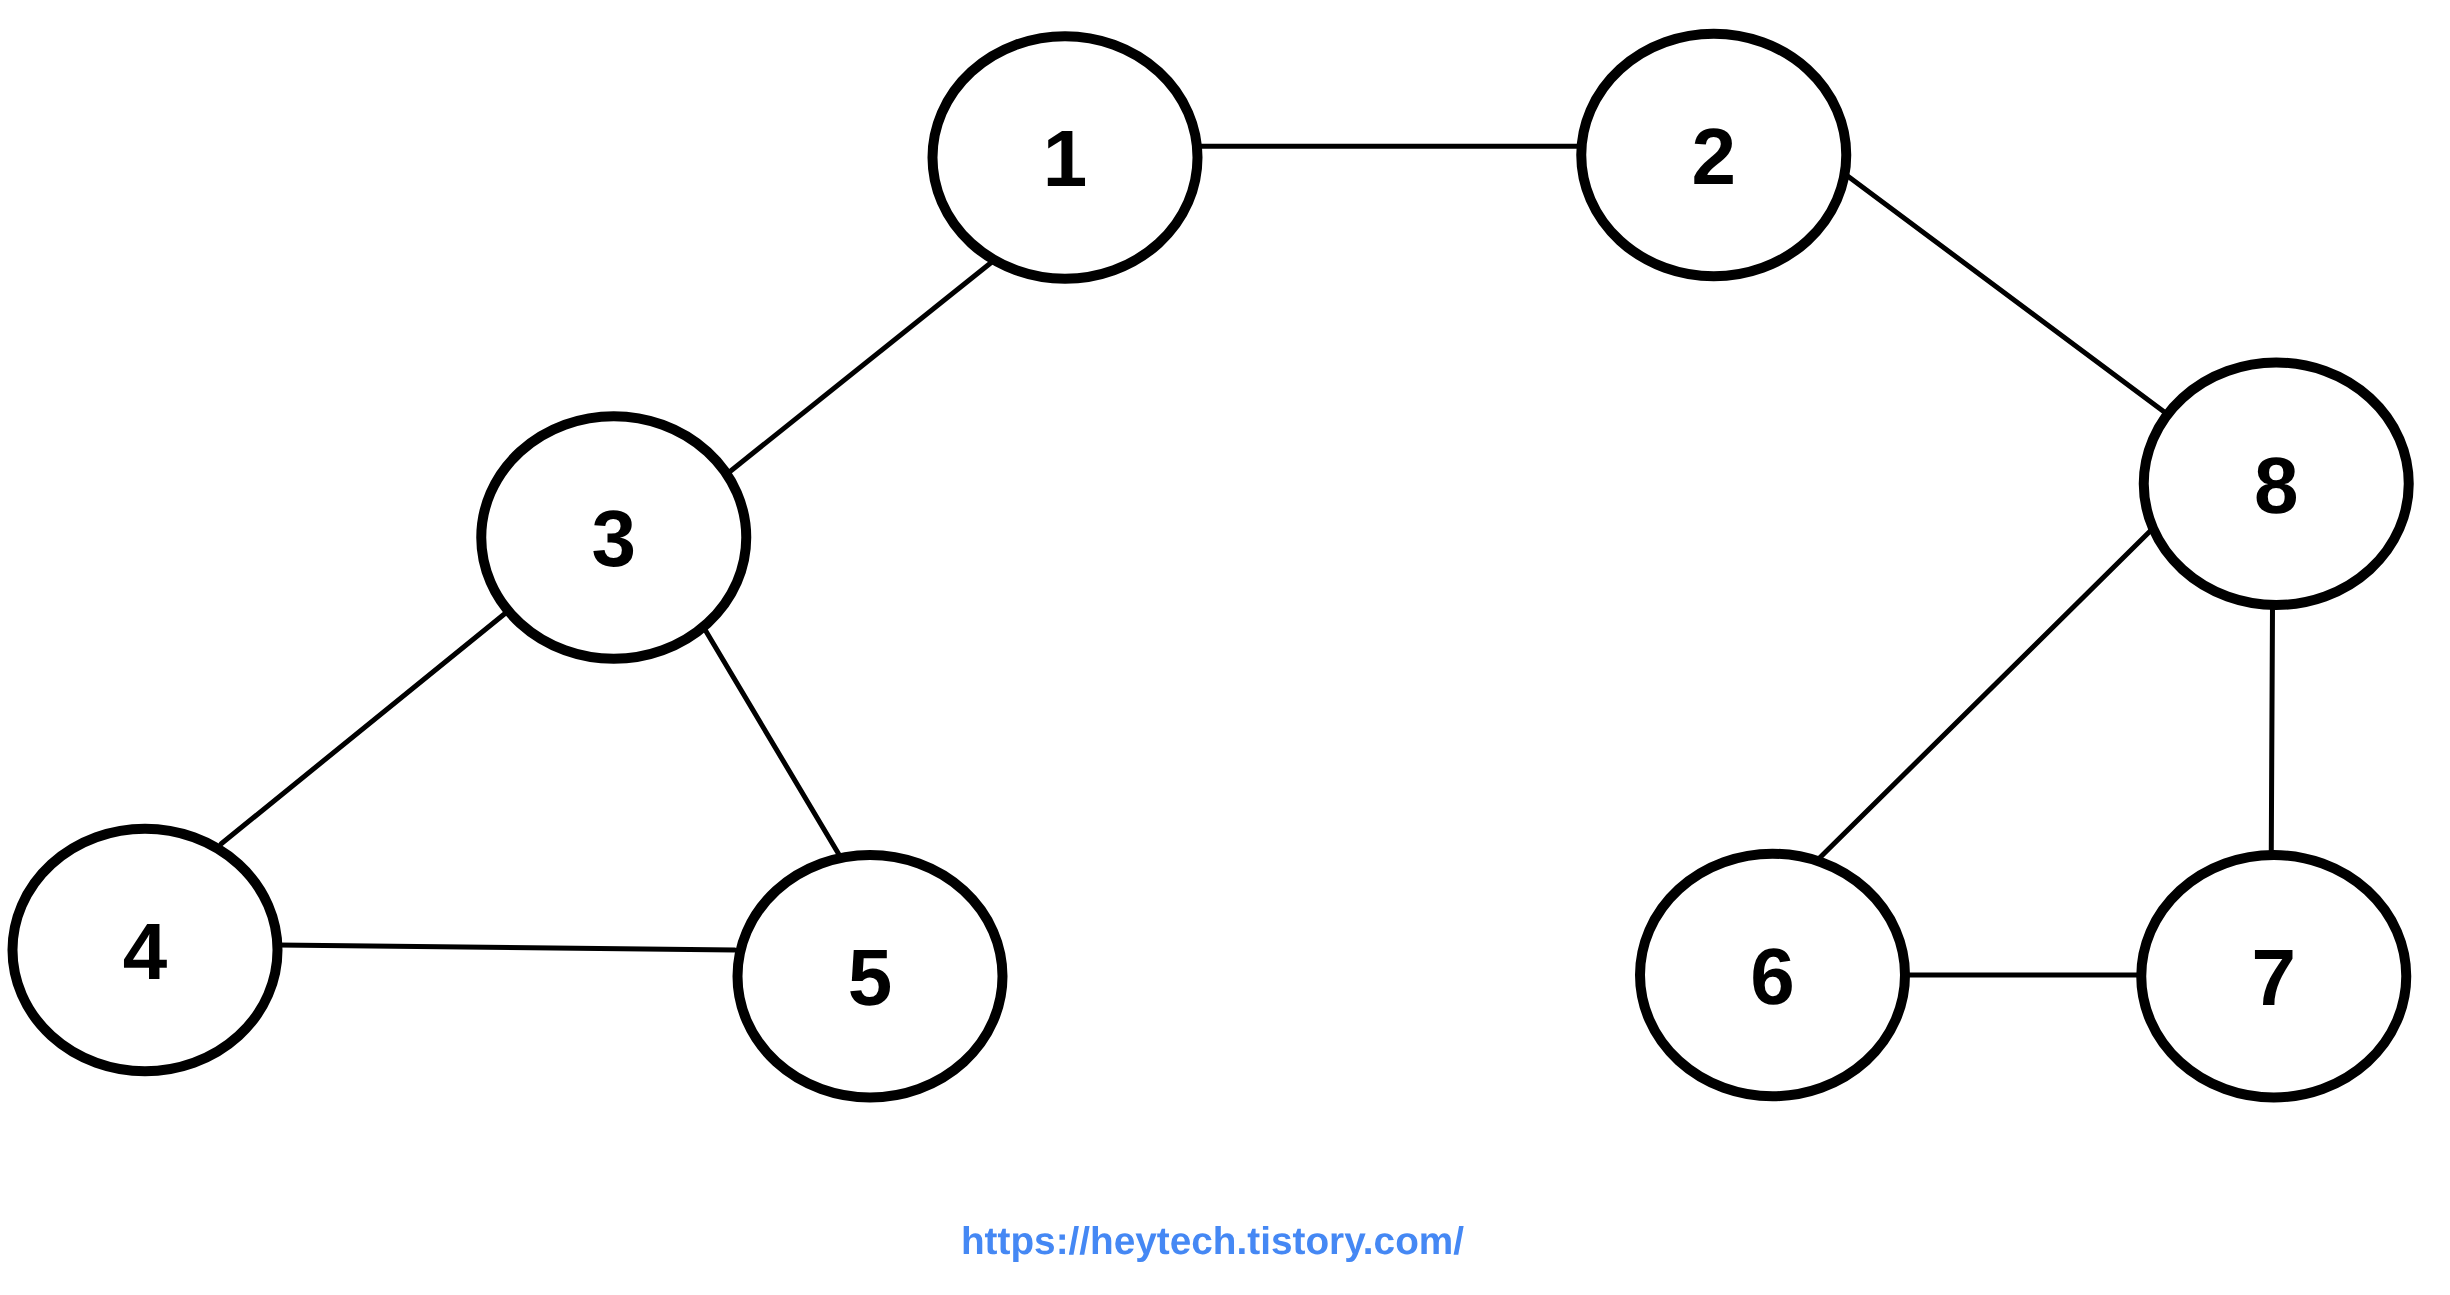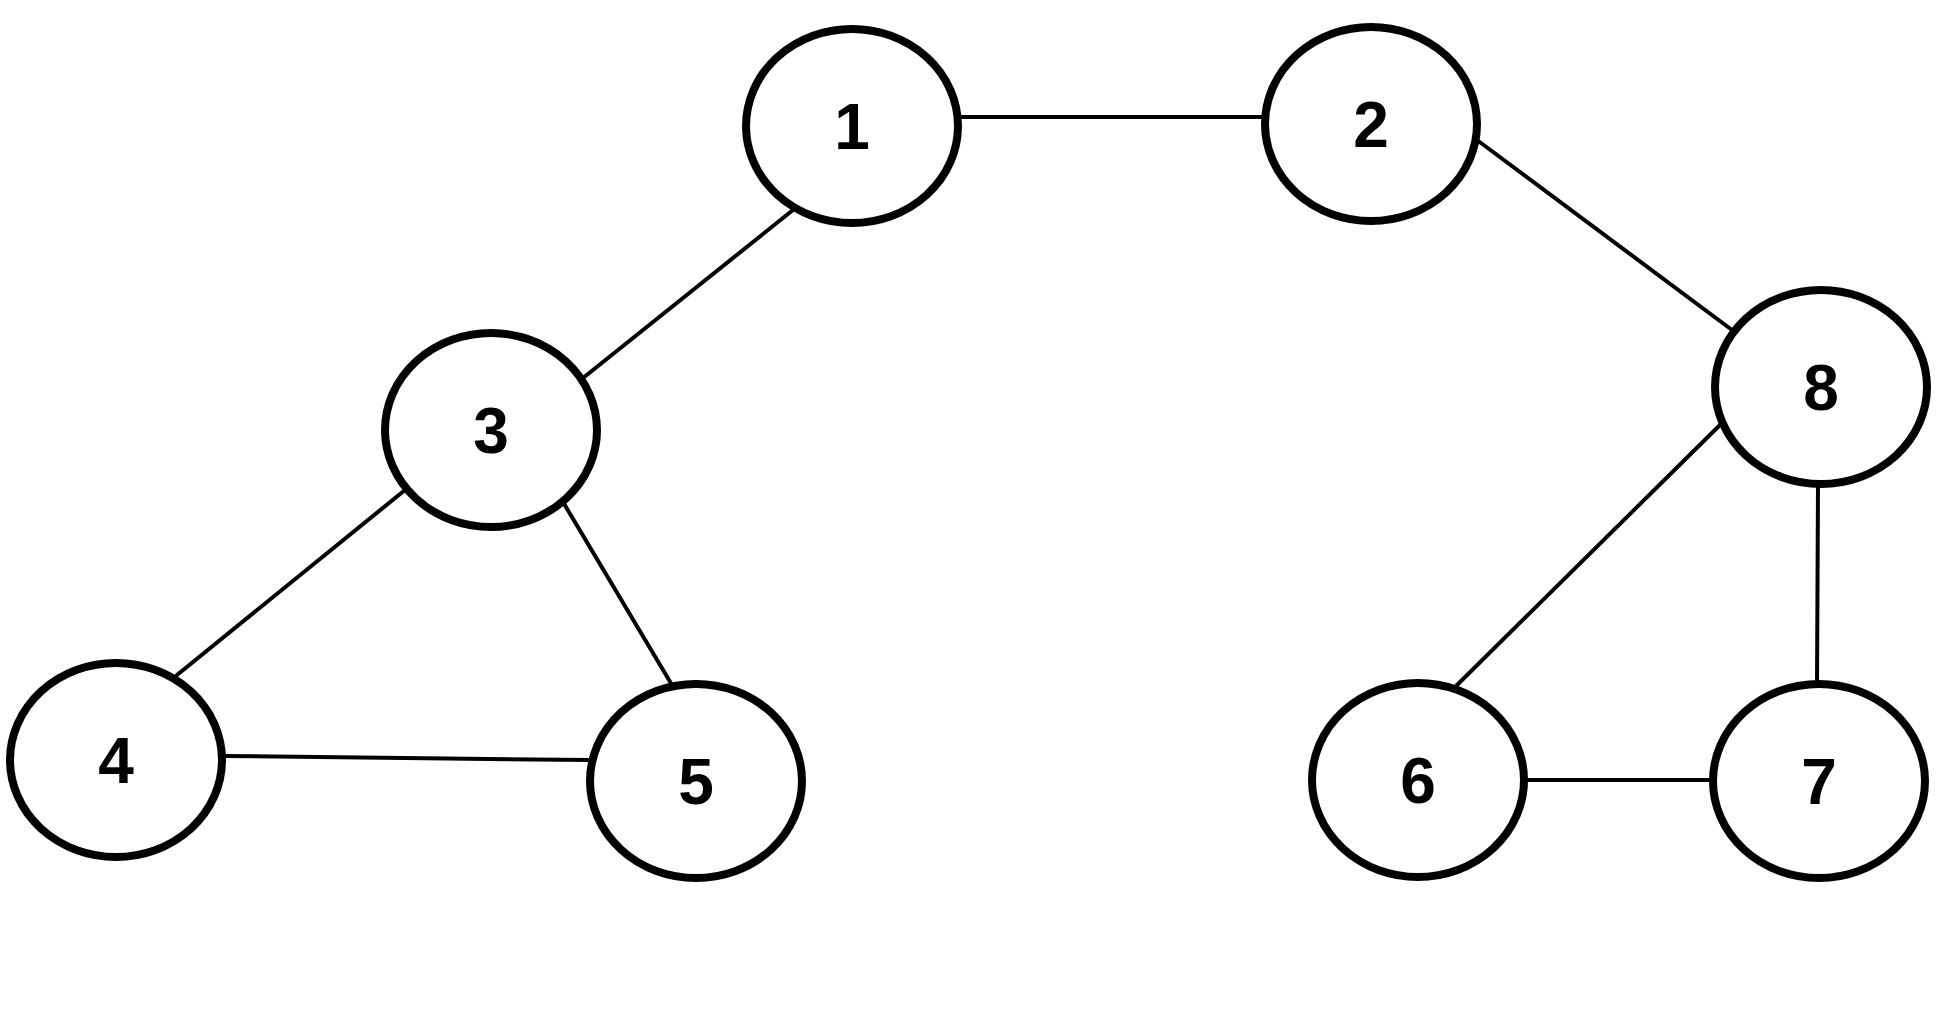--- a/index.html
+++ b/index.html
@@ -89,13 +89,14 @@
         <g>
           <ellipse cx="1819" cy="781" rx="106" ry="97" fill="#ffffff" stroke="#000000" stroke-width="8"></ellipse>
           <text x="1819" y="804" fill="#000000">7</text>
         </g>
         <g>
           <ellipse cx="1821" cy="387" rx="106" ry="97" fill="#ffffff" stroke="#000000" stroke-width="8"></ellipse>
           <text x="1821" y="410" fill="#000000">8</text>
         </g>
       </g>
   </svg>
+  <div class="watermark" style="color: rgb(69, 136, 244);">https://heytech.tistory.com/</div>
 </div>
 
 </body></html>

